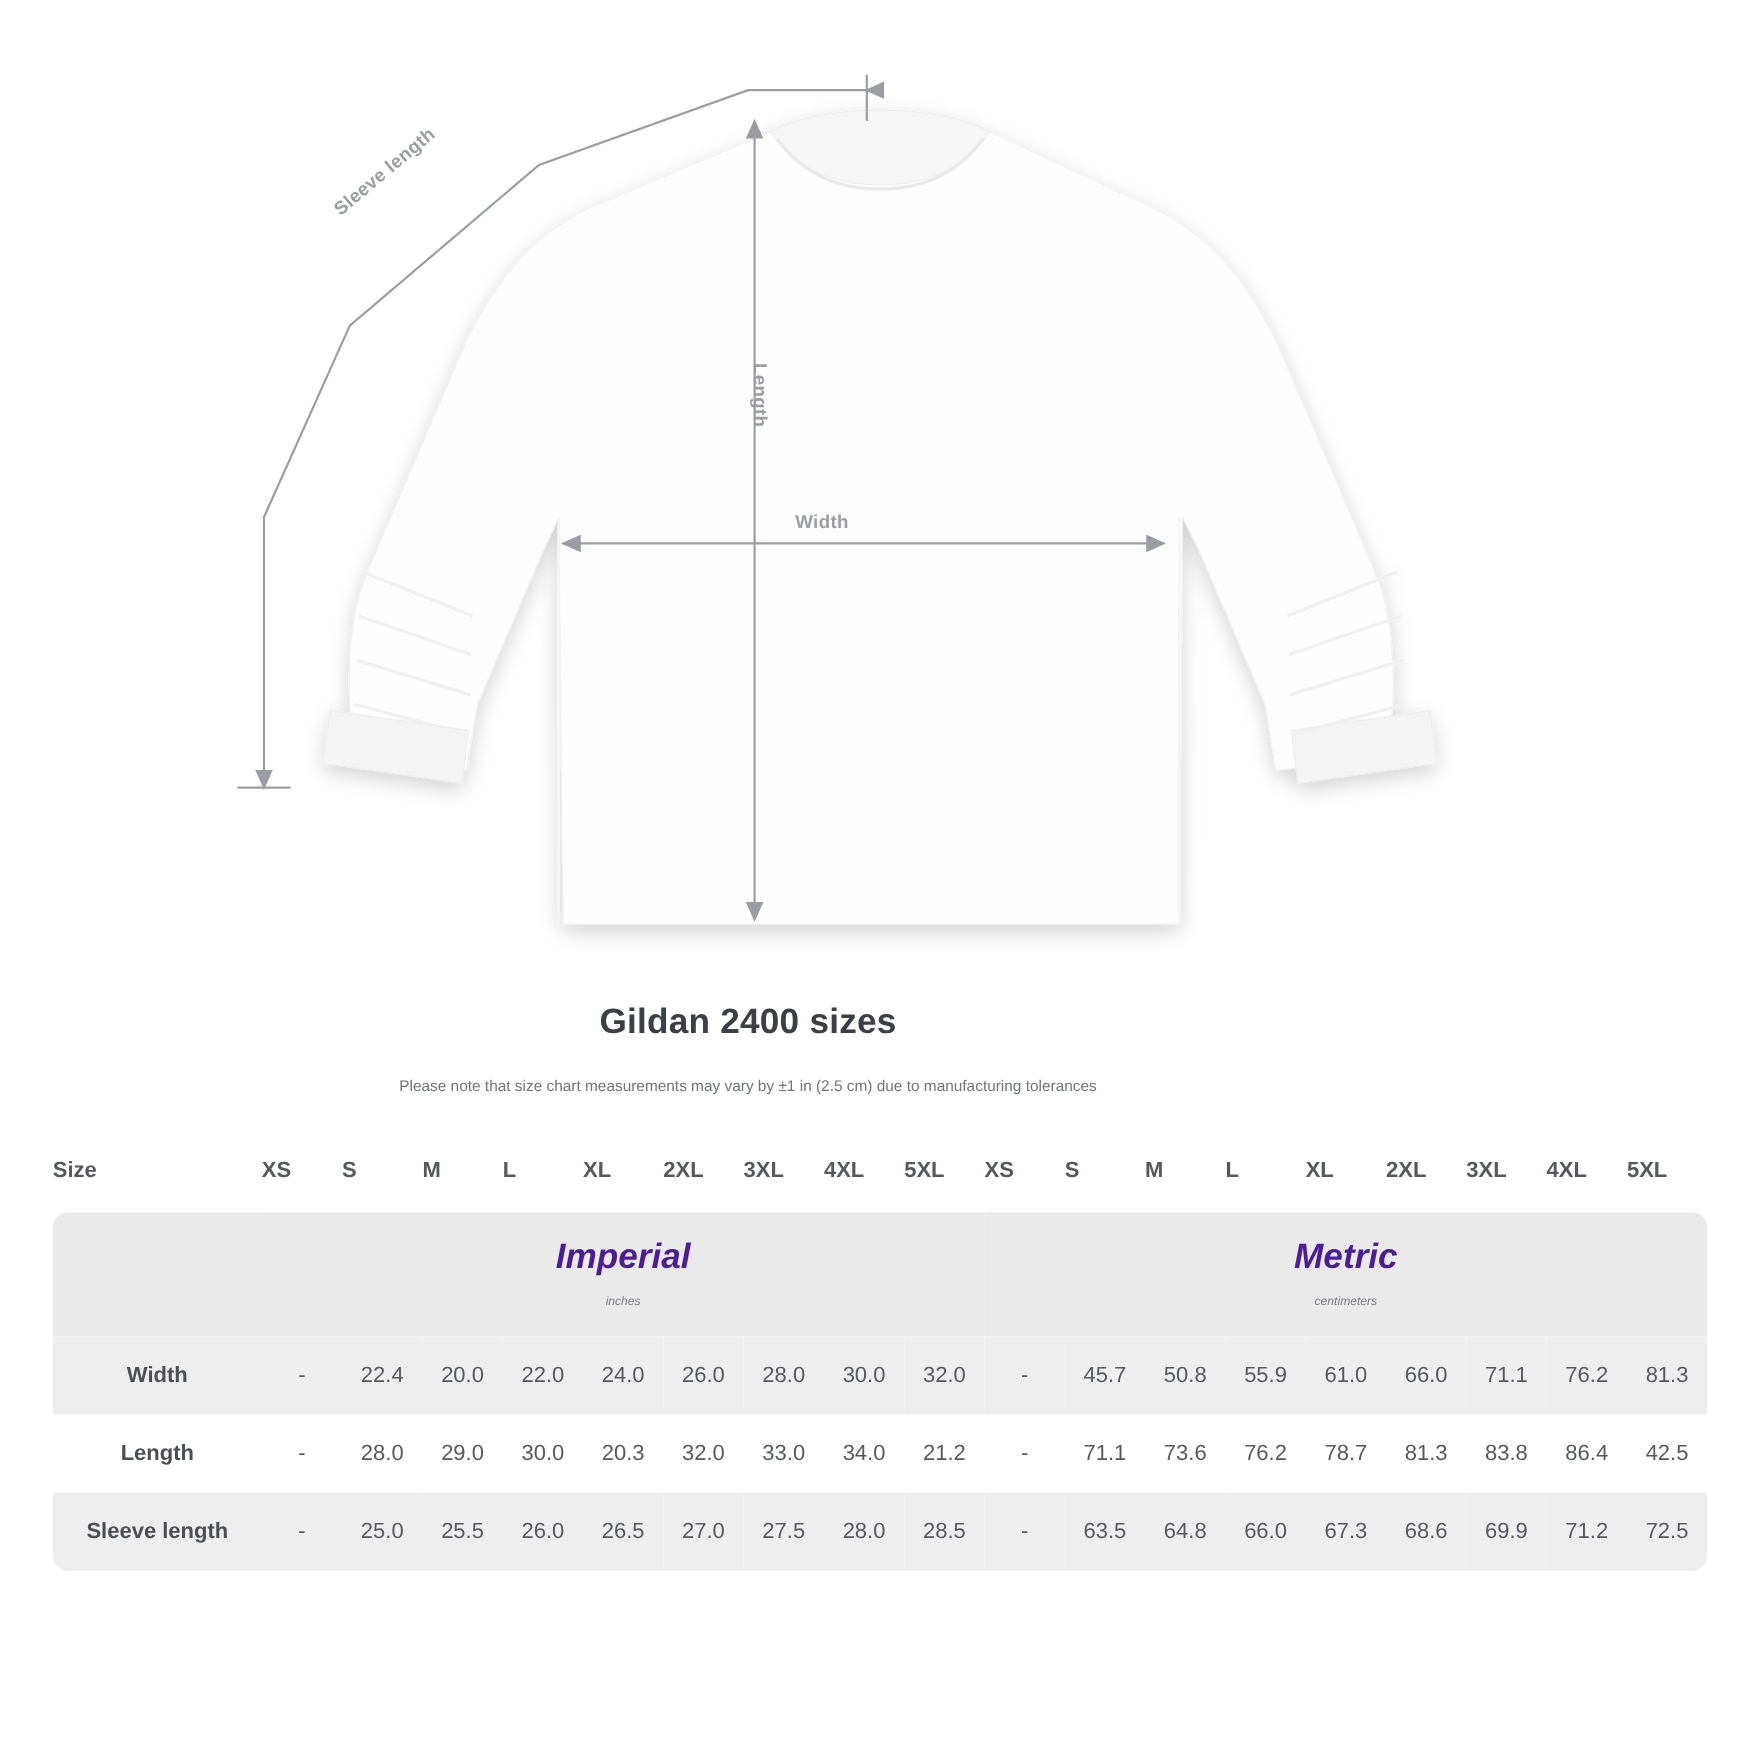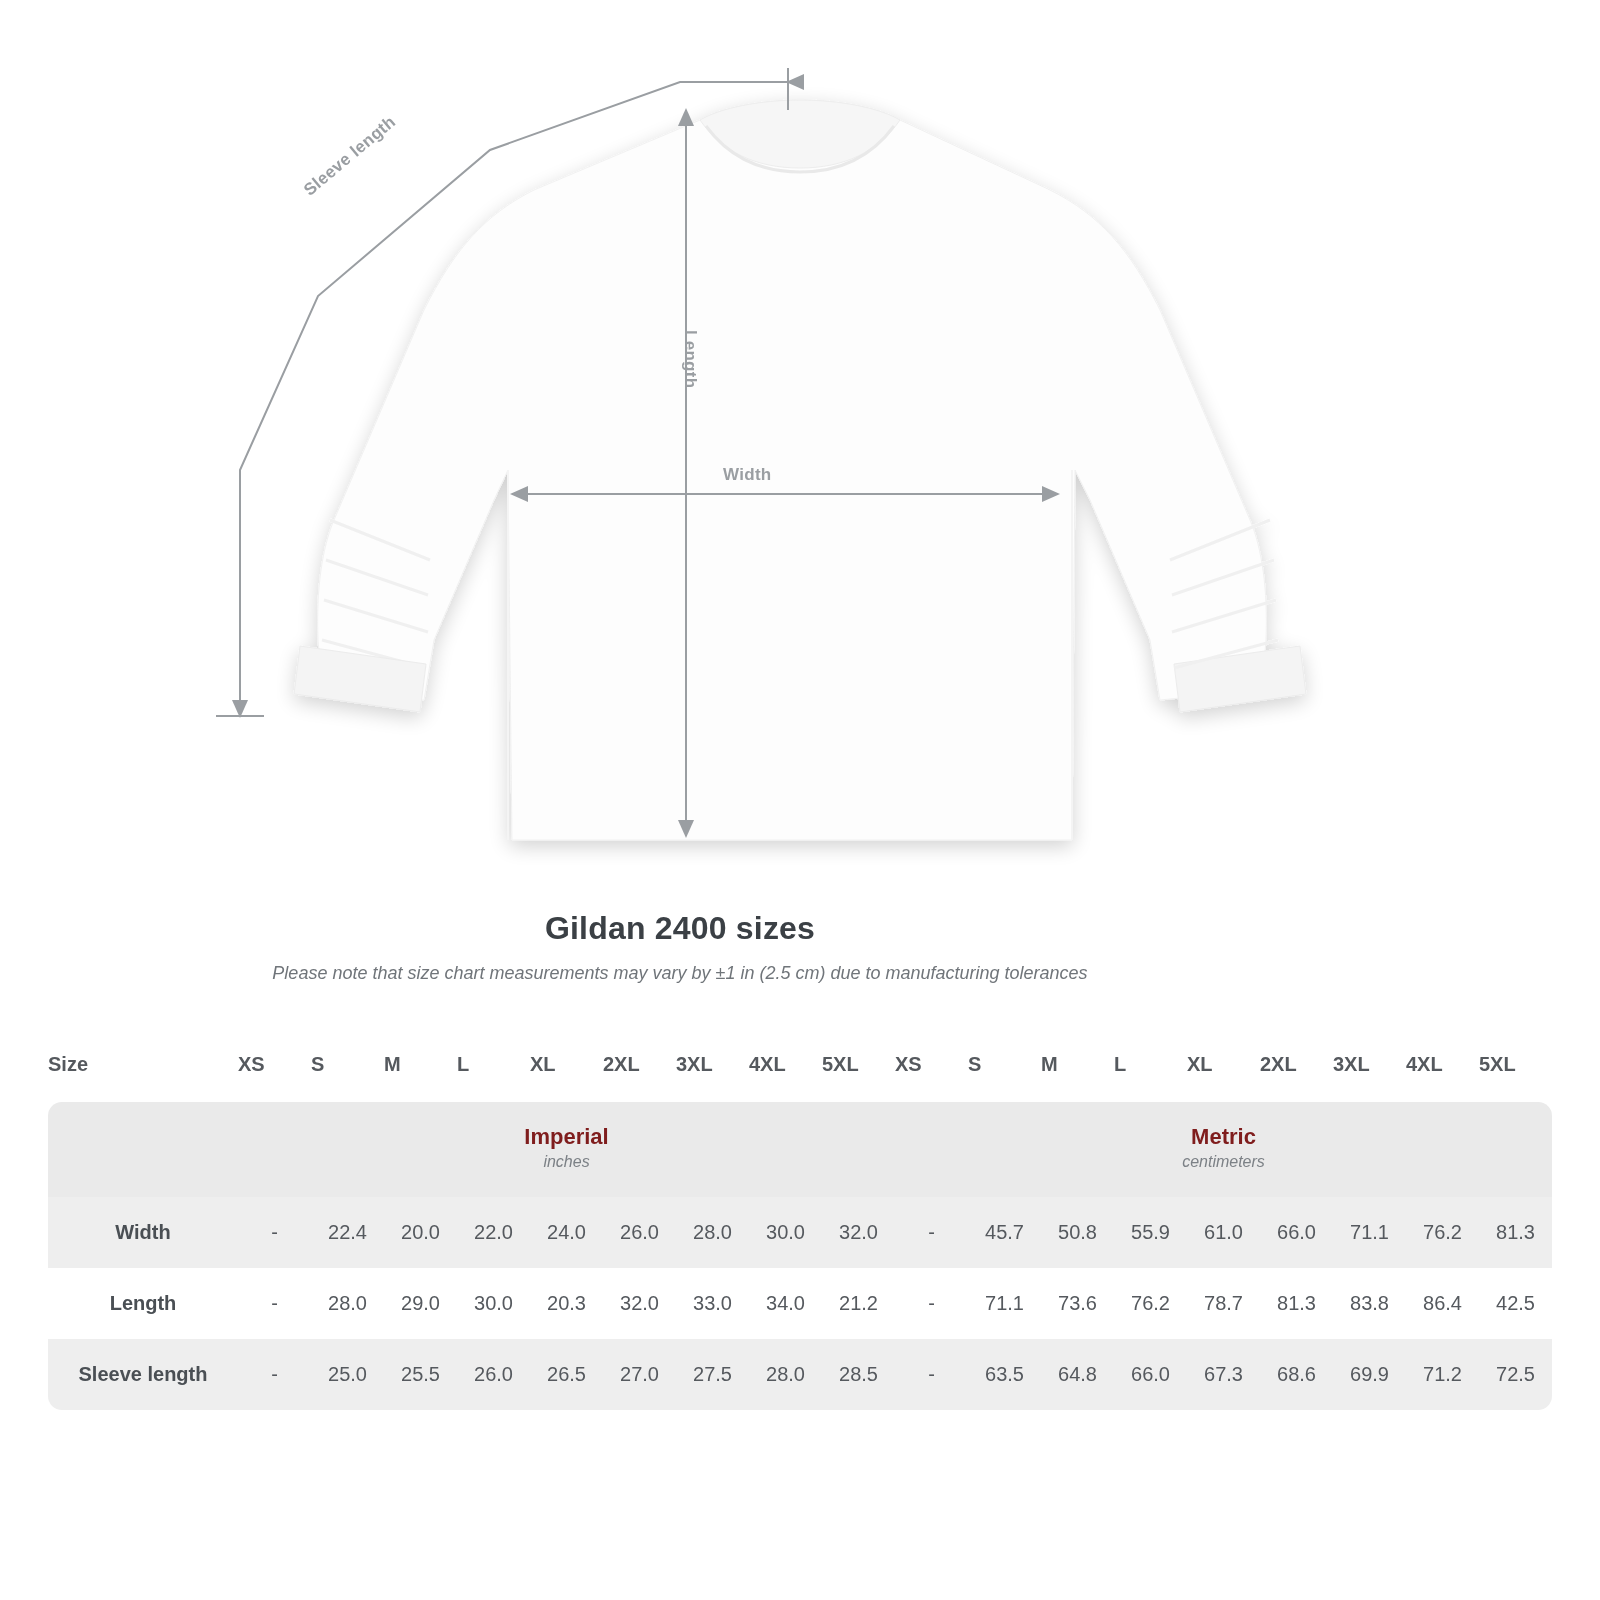--- a/index.html
+++ b/index.html
@@ -68,24 +68,23 @@
     text-align: center;
   }
   #chart-title {
     font-size: 32px;
     font-weight: bold;
     color: #3b4045;
     margin: 0;
     letter-spacing: 0.2px;
   }
   #chart-note {
-    font-size: 18px;
-    font-style: italic;
+    font-size: 14px;
     color: #70757a;
-    margin-top: 16px;
+    margin-top: 32px;
   }
 
   
   #table-wrap {
     position: absolute;
     left: 48px;
     top: 1027px;
     width: 1504px;
   }
   table {
@@ -96,29 +95,30 @@
   }
   table tr.unit-row td {
     background: #eaeaea;
     border: none;
   }
   .unit-cell {
     text-align: center;
     padding: 22px 0 26px 0;
   }
   .unit-name {
-    font-size: 22px;
-    font-weight: bold;
-    color: #7f1d1d;
+    font-size: 32px;
+    font-weight: bold;
+    font-style: italic;
+    color: #4c1d95;
   }
   .unit-sub {
-    font-size: 16px;
+    font-size: 11px;
     font-style: italic;
     color: #7c8186;
-    margin-top: 3px;
+    margin-top: 16px;
   }
   .rounded-left { border-top-left-radius: 14px; }
   .rounded-right { border-top-right-radius: 14px; }
 
   thead th {
     background: #ffffff;
     font-size: 20px;
     font-weight: bold;
     color: #55595e;
     padding: 26px 0;

